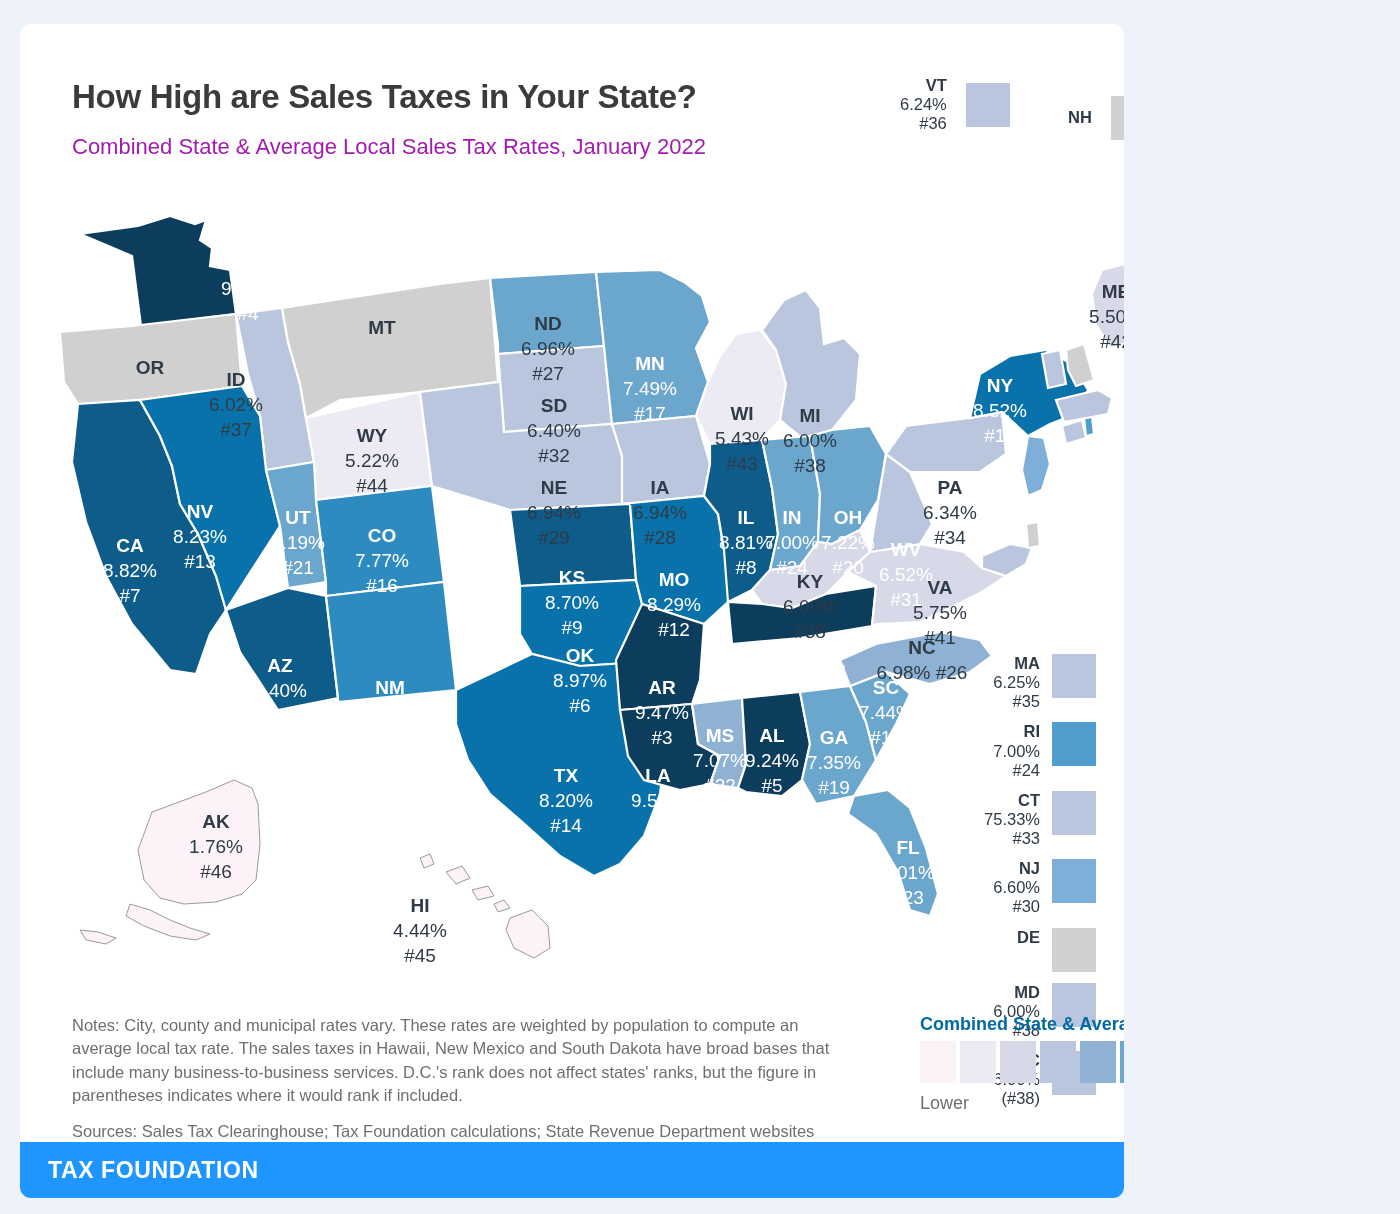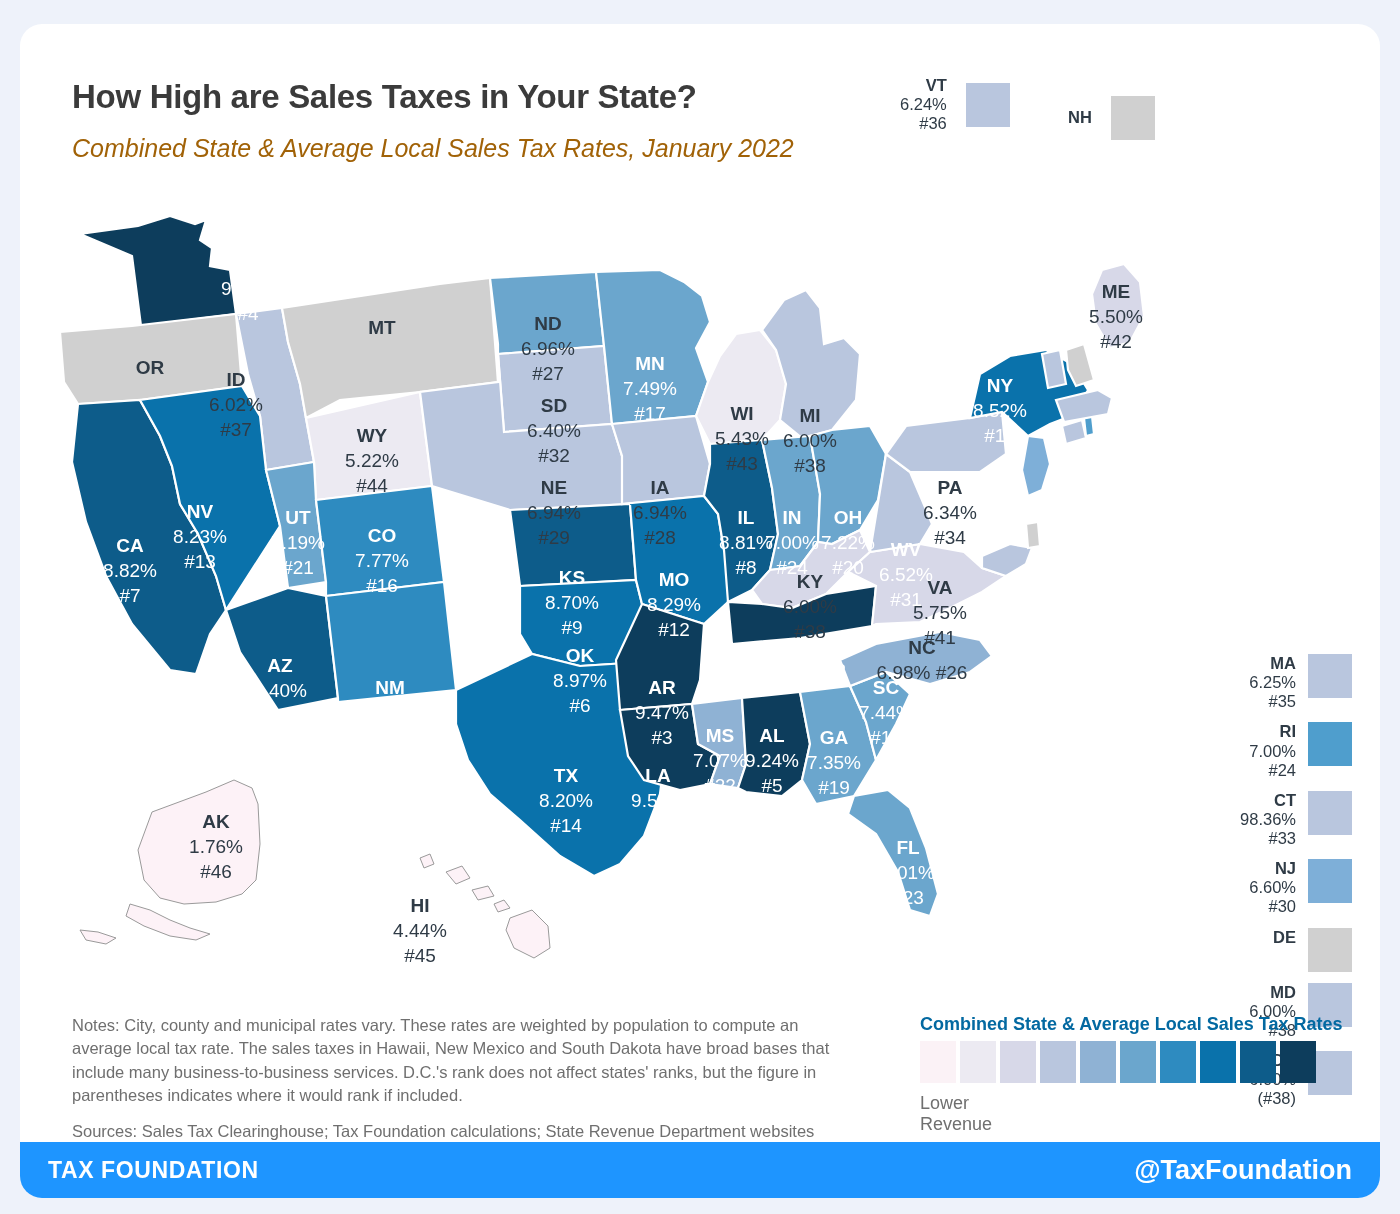--- a/index.html
+++ b/index.html
@@ -8,34 +8,34 @@
     background: #eef2fa;
     font-family: "Liberation Sans", sans-serif;
   }
   .page {
     position: relative;
     width: 1400px; height: 1214px;
     padding: 24px 20px 20px 20px;
   }
   .card {
     position: relative;
-    width: 1360px; height: 1174px;
+    width: 1104px; height: 1174px;
     background: #ffffff;
-    border-radius: 22px;
+    border-radius: 11px;
     overflow: hidden;
   }
   .title {
     position: absolute; left: 52px; top: 54px;
     font-size: 33px; font-weight: bold;
     color: #3b3b3b; letter-spacing: -0.3px;
   }
   .subtitle {
     position: absolute; left: 52px; top: 110px;
-    font-size: 25px; font-style: italic;
-    color: #a16207;
+    font-size: 22px; 
+    color: #a21caf;
   }
 
   
   .map-wrap {
     position: absolute; left: 0px; top: 180px;
     width: 1360px; height: 790px;
   }
   svg.usmap { display: block; width: 1360px; height: 790px; }
   svg.usmap path { stroke: #ffffff; stroke-width: 2.2; vector-effect: non-scaling-stroke; }
   svg.usmap path.outline { stroke: #9a9a9a; stroke-width: 1; fill: #fdf2f7; }
@@ -73,21 +73,20 @@
   }
   .scale-title {
     font-size: 18px; font-weight: bold; color: #0369a1; margin-bottom: 6px;
   }
   .scale-swatches { display: flex; gap: 4px; }
   .scale-swatches .s { width: 36px; height: 42px; }
   .scale-ends {
     display: flex; justify-content: space-between;
     margin-top: 10px; font-size: 18px; color: #6f6f6f;
     width: 396px;
-    flex-direction: column;
   }
 
   
   .footer {
     position: absolute; left: 0; bottom: 0;
     width: 1360px; height: 56px;
     background: #1e95ff;
     display: flex; align-items: center; justify-content: space-between;
     padding: 13px 28px;
   }
@@ -396,21 +395,21 @@
           <div class="txt">
             <div class="ab">RI</div>
             <div>7.00%</div>
             <div>#24</div>
           </div>
           <div class="sw" style="background: rgb(79, 158, 205);"></div>
         </div>
         <div class="sidebox">
           <div class="txt">
             <div class="ab">CT</div>
-            <div>98.36%</div>
+            <div>75.33%</div>
             <div>#33</div>
           </div>
           <div class="sw" style="background: rgb(185, 198, 222);"></div>
         </div>
         <div class="sidebox">
           <div class="txt">
             <div class="ab">NJ</div>
             <div>6.60%</div>
             <div>#30</div>
           </div>

